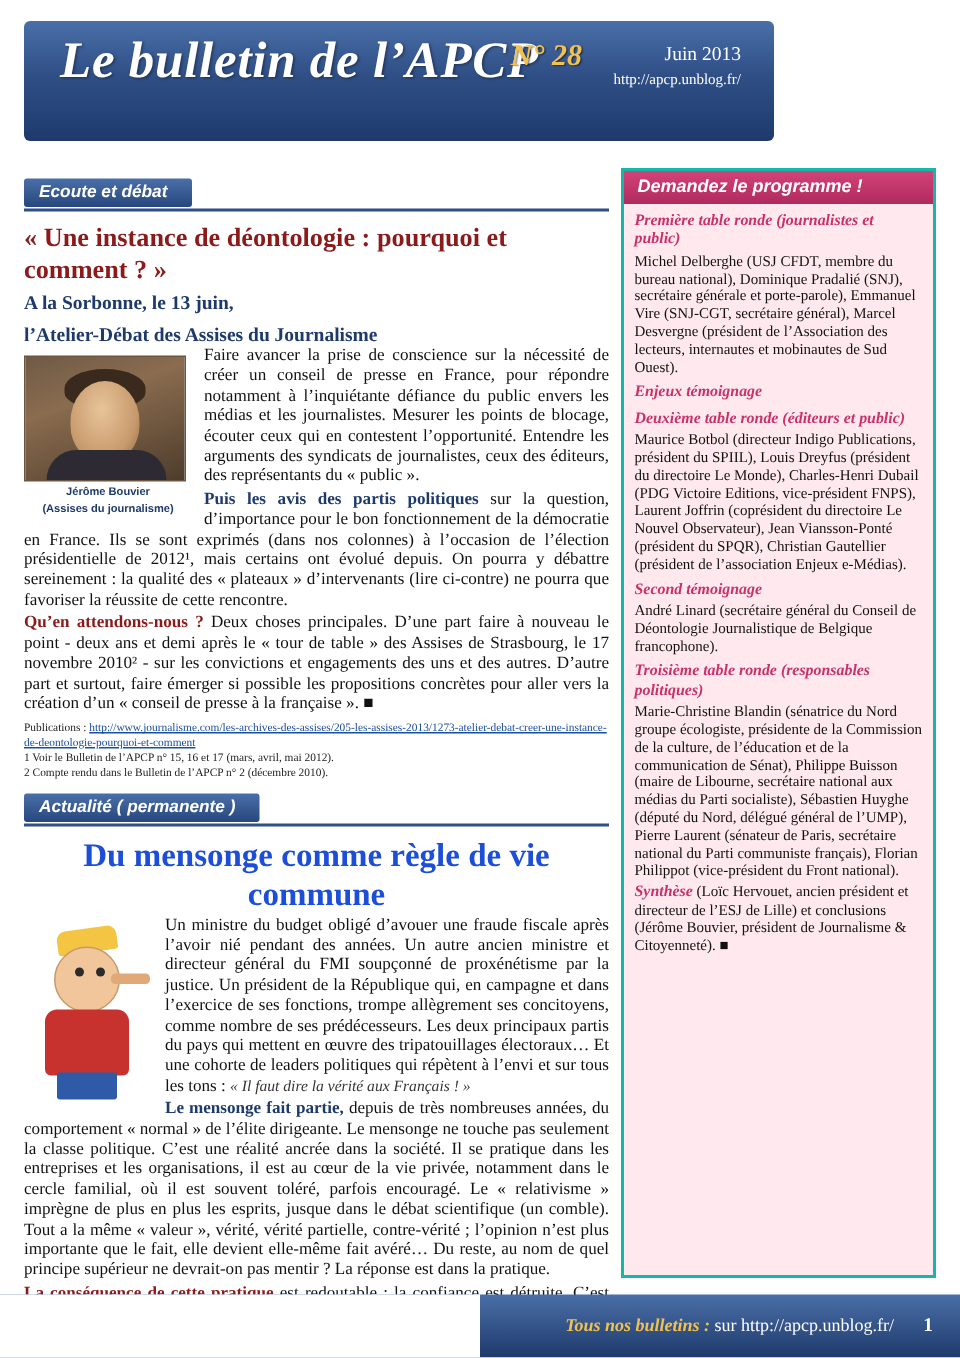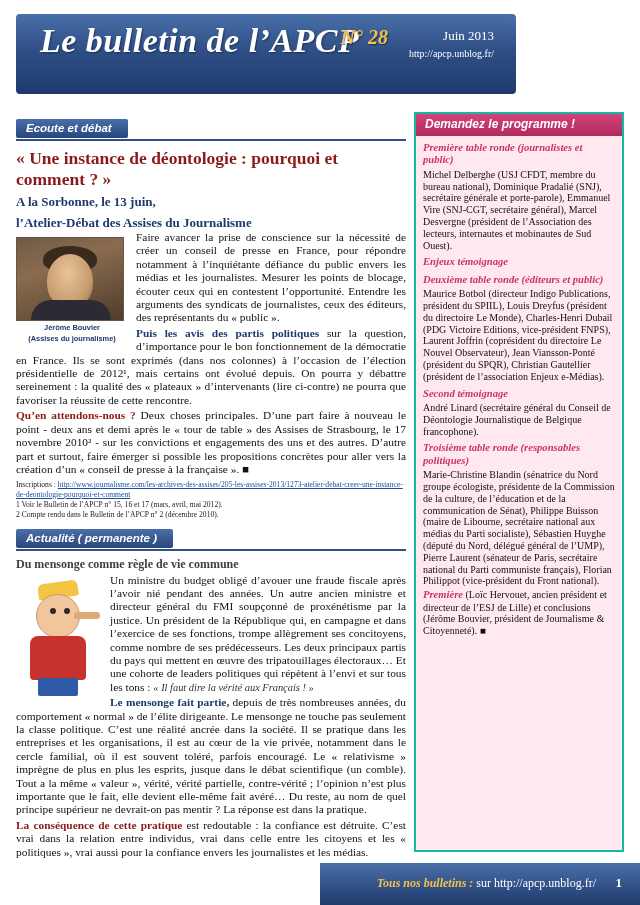--- a/index.html
+++ b/index.html
@@ -159,23 +159,24 @@
   }
   .src-note a { color:#1a4fa0; }
   .footnote {
     font-size: 7.6px;
     line-height: 9.4px;
     color:#222;
     margin: 1px 0 0 0;
   }
   h2.headline2 {
     margin: 6px 0 2px 0;
-    color: #404040;
-    font-weight: bold;
-    font-size: 12px;
+    color: #1d4ed8;
+    font-weight: bold;
+    font-size: 22px;
+    text-align: center;
   }
   .pino {
     float: left;
     width: 86px; height: 118px;
     margin: 4px 8px 2px 0;
     position: relative;
   }
   .pino .hat {
     position:absolute; left:22px; top:4px; width:40px; height:16px;
     background:#f4c542; border-radius:6px 6px 2px 2px; transform:rotate(-8deg);
@@ -283,21 +284,21 @@
         <div class="body"></div>
       </div>
       <div class="caption">Jérôme Bouvier</div>
       <div class="caption cap2">(Assises du journalisme)</div>
     </div>
 
     <p class="body-text">Faire avancer la prise de conscience sur la nécessité de créer un conseil de presse en France, pour répondre notamment à l’inquiétante défiance du public envers les médias et les journalistes. Mesurer les points de blocage, écouter ceux qui en contestent l’opportunité. Entendre les arguments des syndicats de journalistes, ceux des éditeurs, des représentants du « public ».</p>
     <p class="body-text"><span class="lead-blue">Puis les avis des partis politiques</span><span> sur la question, d’importance pour le bon fonctionnement de la démocratie en France. Ils se sont exprimés (dans nos colonnes) à l’occasion de l’élection présidentielle de 2012¹, mais certains ont évolué depuis. On pourra y débattre sereinement : la qualité des « plateaux » d’intervenants (lire ci-contre) ne pourra que favoriser la réussite de cette rencontre.</span></p>
     <p class="body-text"><span class="lead-red">Qu’en attendons-nous ?</span><span> Deux choses principales. D’une part faire à nouveau le point - deux ans et demi après le « tour de table » des Assises de Strasbourg, le 17 novembre 2010² - sur les convictions et engagements des uns et des autres. D’autre part et surtout, faire émerger si possible les propositions concrètes pour aller vers la création d’un « conseil de presse à la française ». ■</span></p>
 
-    <div class="src-note"><span>Inscriptions : </span><a href="#">http://www.journalisme.com/les-archives-des-assises/205-les-assises-2013/1273-atelier-debat-creer-une-instance-de-deontologie-pourquoi-et-comment</a></div>
+    <div class="src-note"><span>Publications : </span><a href="#">http://www.journalisme.com/les-archives-des-assises/205-les-assises-2013/1273-atelier-debat-creer-une-instance-de-deontologie-pourquoi-et-comment</a></div>
     <div class="footnote">1 Voir le Bulletin de l’APCP n° 15, 16 et 17 (mars, avril, mai 2012).</div>
     <div class="footnote">2 Compte rendu dans le Bulletin de l’APCP n° 2 (décembre 2010).</div>
 
     <div style="margin-top:8px;">
       <span class="tag">Actualité ( permanente )</span>
       <div style="height:2px;background:#2f4f86;margin-top:1px;width:390px;"></div>
     </div>
 
     <h2 class="headline2">Du mensonge comme règle de vie commune</h2>
 
@@ -327,21 +328,21 @@
 
     <div class="r-round">Deuxième table ronde (éditeurs et public)</div>
     <p class="r-body">Maurice Botbol (directeur Indigo Publications, président du SPIIL), Louis Dreyfus (président du directoire Le Monde), Charles-Henri Dubail (PDG Victoire Editions, vice-président FNPS), Laurent Joffrin (coprésident du directoire Le Nouvel Observateur), Jean Viansson-Ponté (président du SPQR), Christian Gautellier (président de l’association Enjeux e-Médias).</p>
 
     <div class="r-round">Second témoignage</div>
     <p class="r-body">André Linard (secrétaire général du Conseil de Déontologie Journalistique de Belgique francophone).</p>
 
     <div class="r-round">Troisième table ronde (responsables politiques)</div>
     <p class="r-body">Marie-Christine Blandin (sénatrice du Nord groupe écologiste, présidente de la Commission de la culture, de l’éducation et de la communication de Sénat), Philippe Buisson (maire de Libourne, secrétaire national aux médias du Parti socialiste), Sébastien Huyghe (député du Nord, délégué général de l’UMP), Pierre Laurent (sénateur de Paris, secrétaire national du Parti communiste français), Florian Philippot (vice-président du Front national).</p>
 
-    <p class="r-body"><span class="r-round" style="display:inline;">Première</span> <span>(Loïc Hervouet, ancien président et directeur de l’ESJ de Lille) et conclusions (Jérôme Bouvier, président de Journalisme &amp; Citoyenneté). ■</span></p>
+    <p class="r-body"><span class="r-round" style="display:inline;">Synthèse</span> <span>(Loïc Hervouet, ancien président et directeur de l’ESJ de Lille) et conclusions (Jérôme Bouvier, président de Journalisme &amp; Citoyenneté). ■</span></p>
   </div>
 
   <div class="footer">
     <div class="footer-left"></div>
     <div class="footer-text"><span class="ital">Tous nos bulletins :</span><span> sur http://apcp.unblog.fr/</span></div>
     <div class="page-num">1</div>
   </div>
 
 </div>
 

